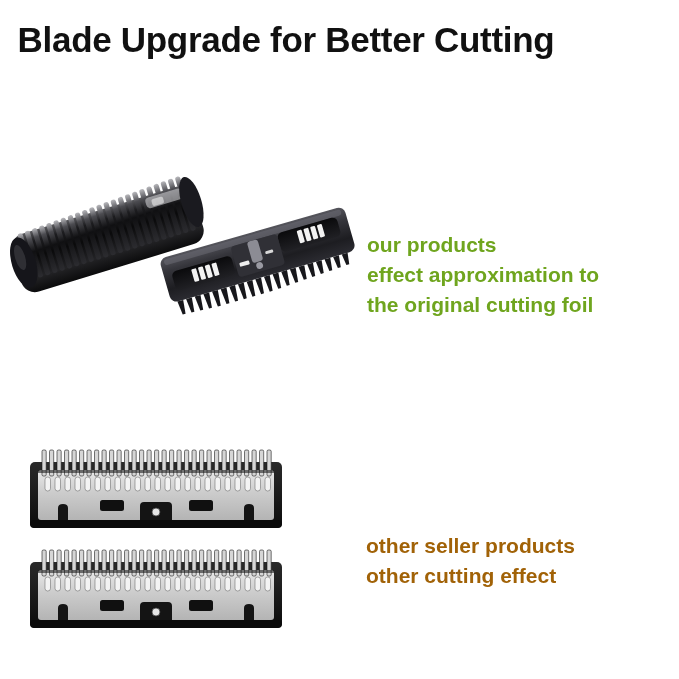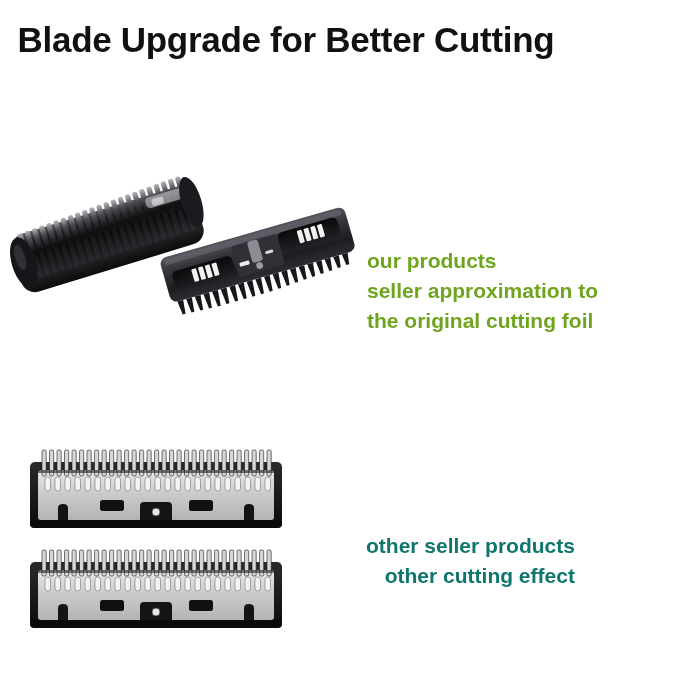--- a/index.html
+++ b/index.html
@@ -39,27 +39,25 @@
     font-family: "Liberation Sans", sans-serif;
     font-weight: bold;
     font-size: 21px;
     line-height: 30px;
     white-space: nowrap;
   }
   #caption-good {
     left: 367px;
     top: 230px;
     color: #6FA51E;
-    margin-top: 16px;
   }
   #caption-bad {
     left: 366px;
     top: 531px;
-    color: #0f766e;
-    text-align: right;
+    color: #a16207;
   }
   .caption-line { display: block; }
 
   
   .product {
     position: absolute;
   }
   #product-foil {
     left: 8px;
     top: 180px;
@@ -402,21 +400,21 @@
       <path d="M112 72 L112 58 Q112 54 116 54 L140 54 Q144 54 144 58 L144 72 Z" fill="#141414"></path>
       <circle cx="128" cy="64" r="4" fill="#e6e6e6" stroke="#444" stroke-width="0.8"></circle>
       <path d="M30 72 L30 60 Q30 56 35 56 Q40 56 40 60 L40 72 Z" fill="#141414"></path>
       <path d="M216 72 L216 60 Q216 56 221 56 Q226 56 226 60 L226 72 Z" fill="#141414"></path>
       <rect x="2" y="72" width="252" height="8" rx="4" fill="#0a0a0a"></rect>
     </svg>
   </div>
 
   <div class="caption" id="caption-good">
     <span class="caption-line">our products</span>
-    <span class="caption-line">seller approximation to</span>
+    <span class="caption-line">effect approximation to</span>
     <span class="caption-line">the original cutting foil</span>
   </div>
 
   <div class="caption" id="caption-bad">
     <span class="caption-line">other seller products</span>
     <span class="caption-line">other cutting effect</span>
   </div>
 
 </div>
 

